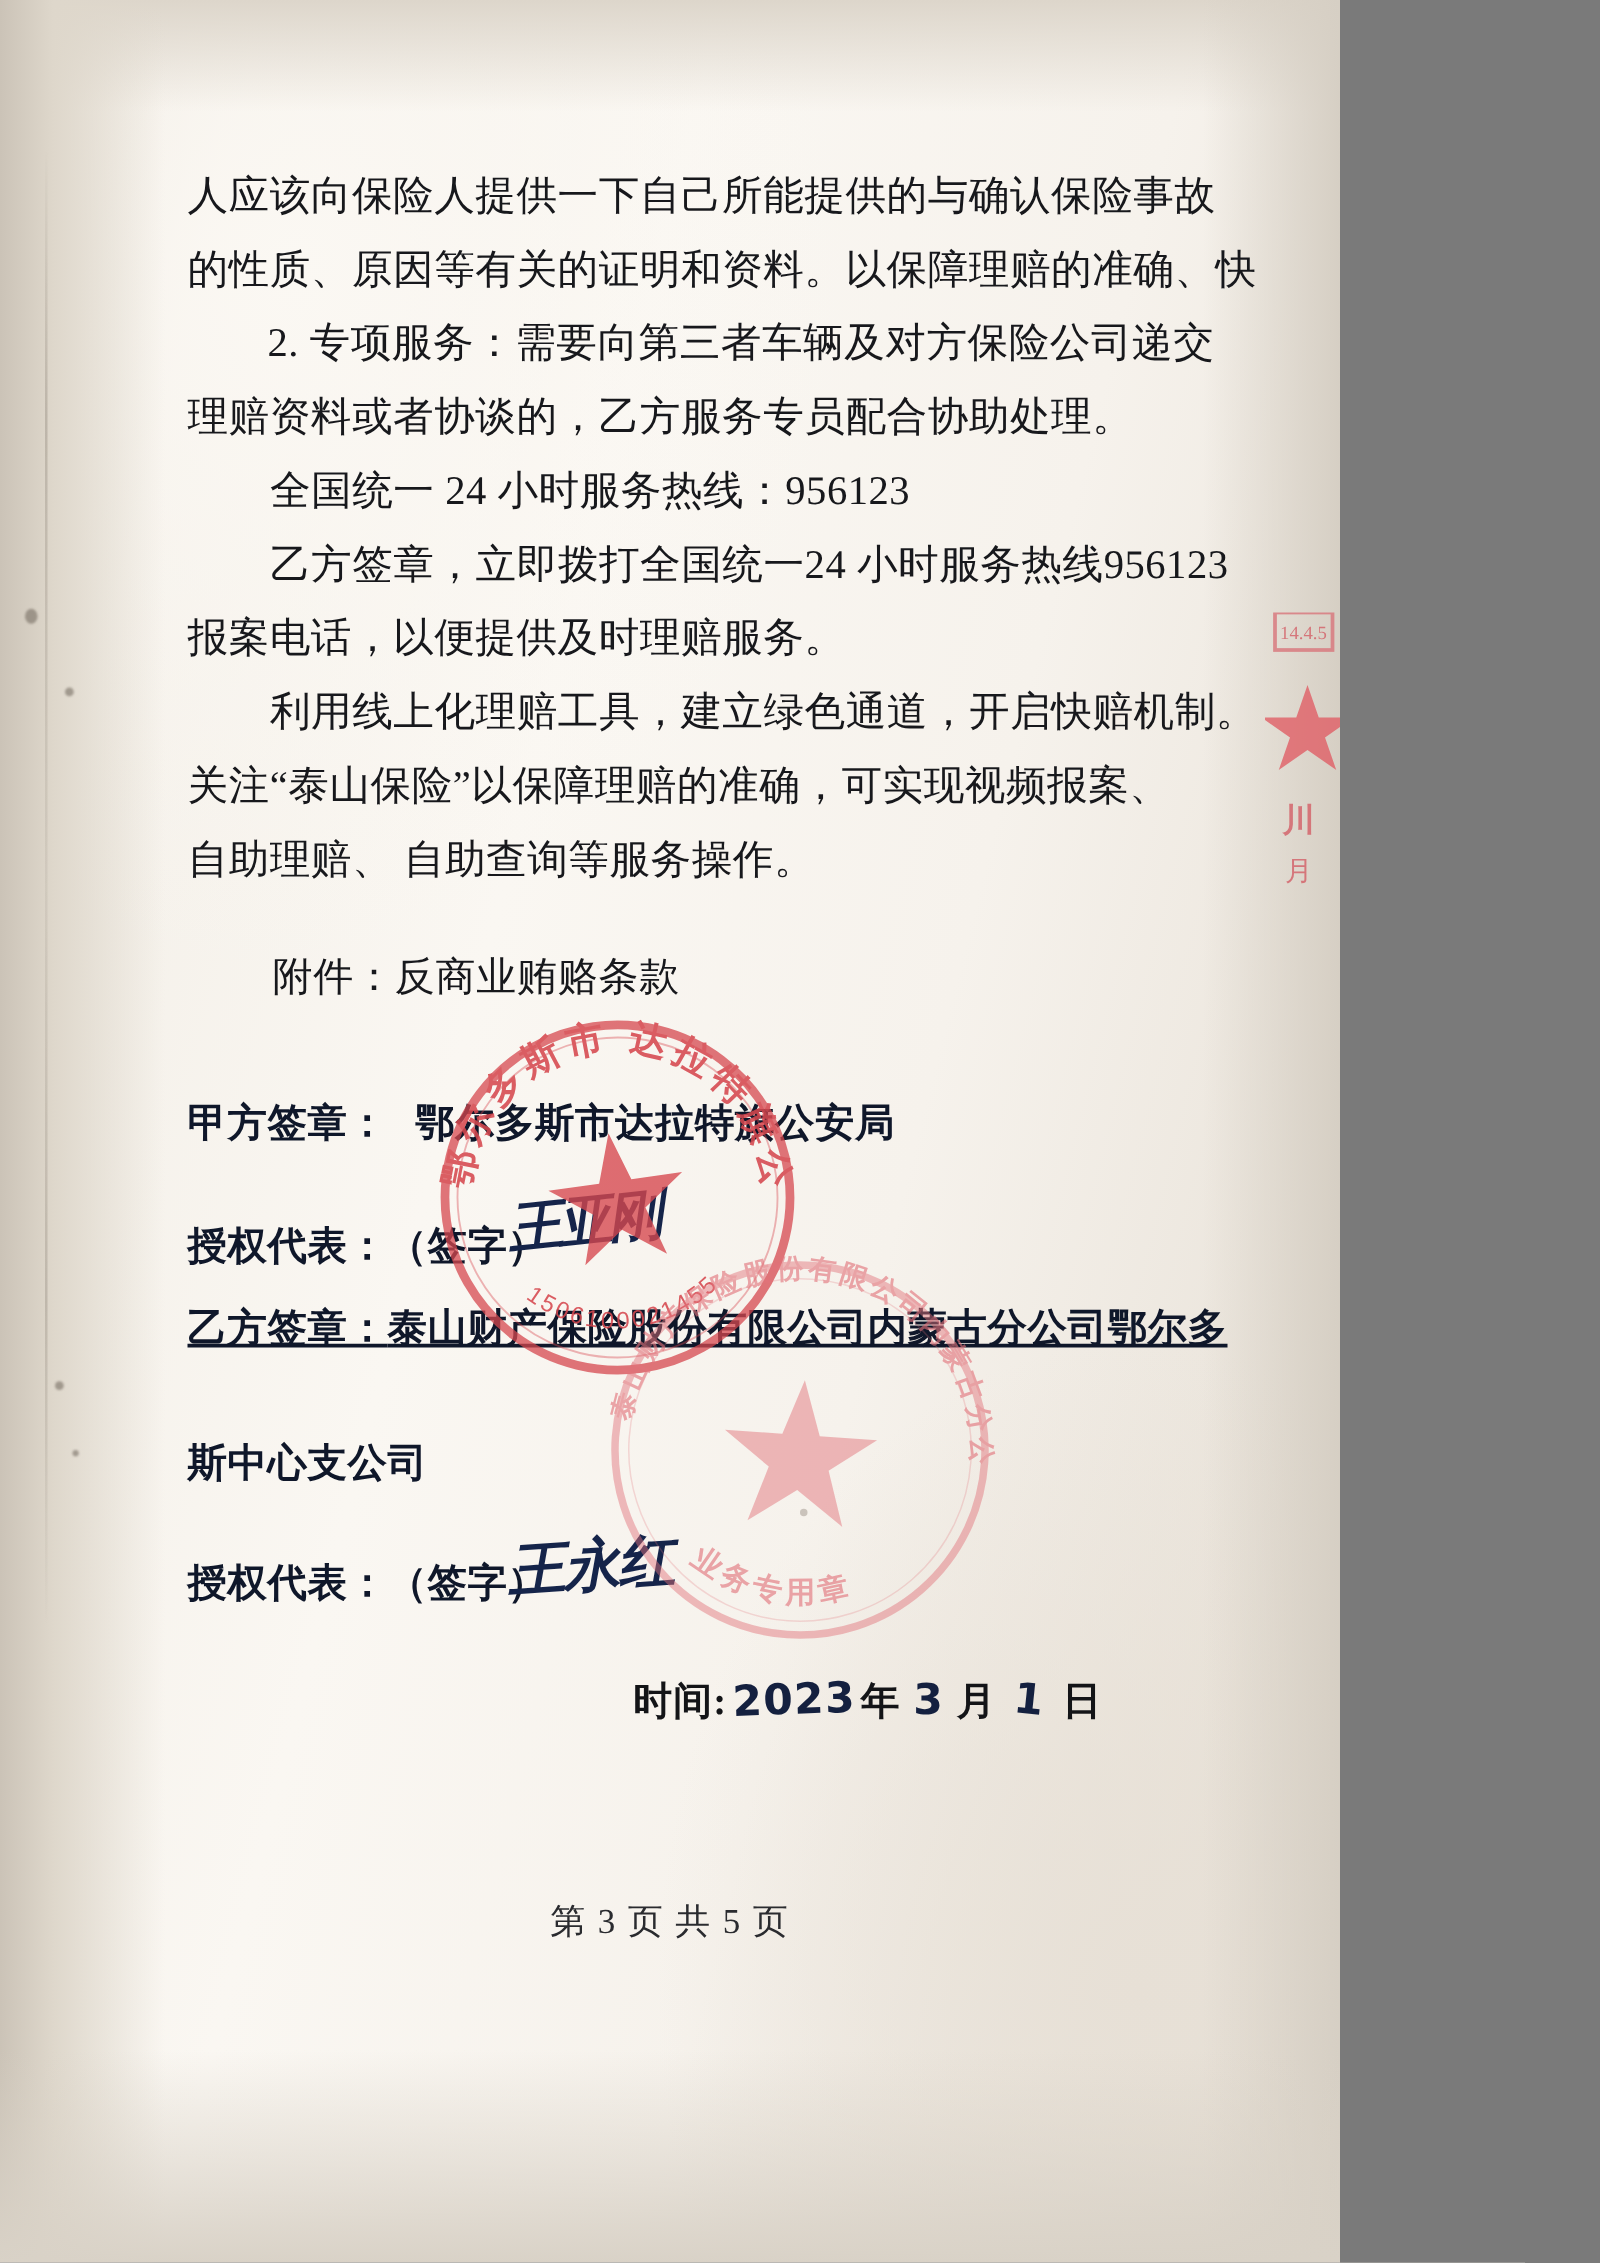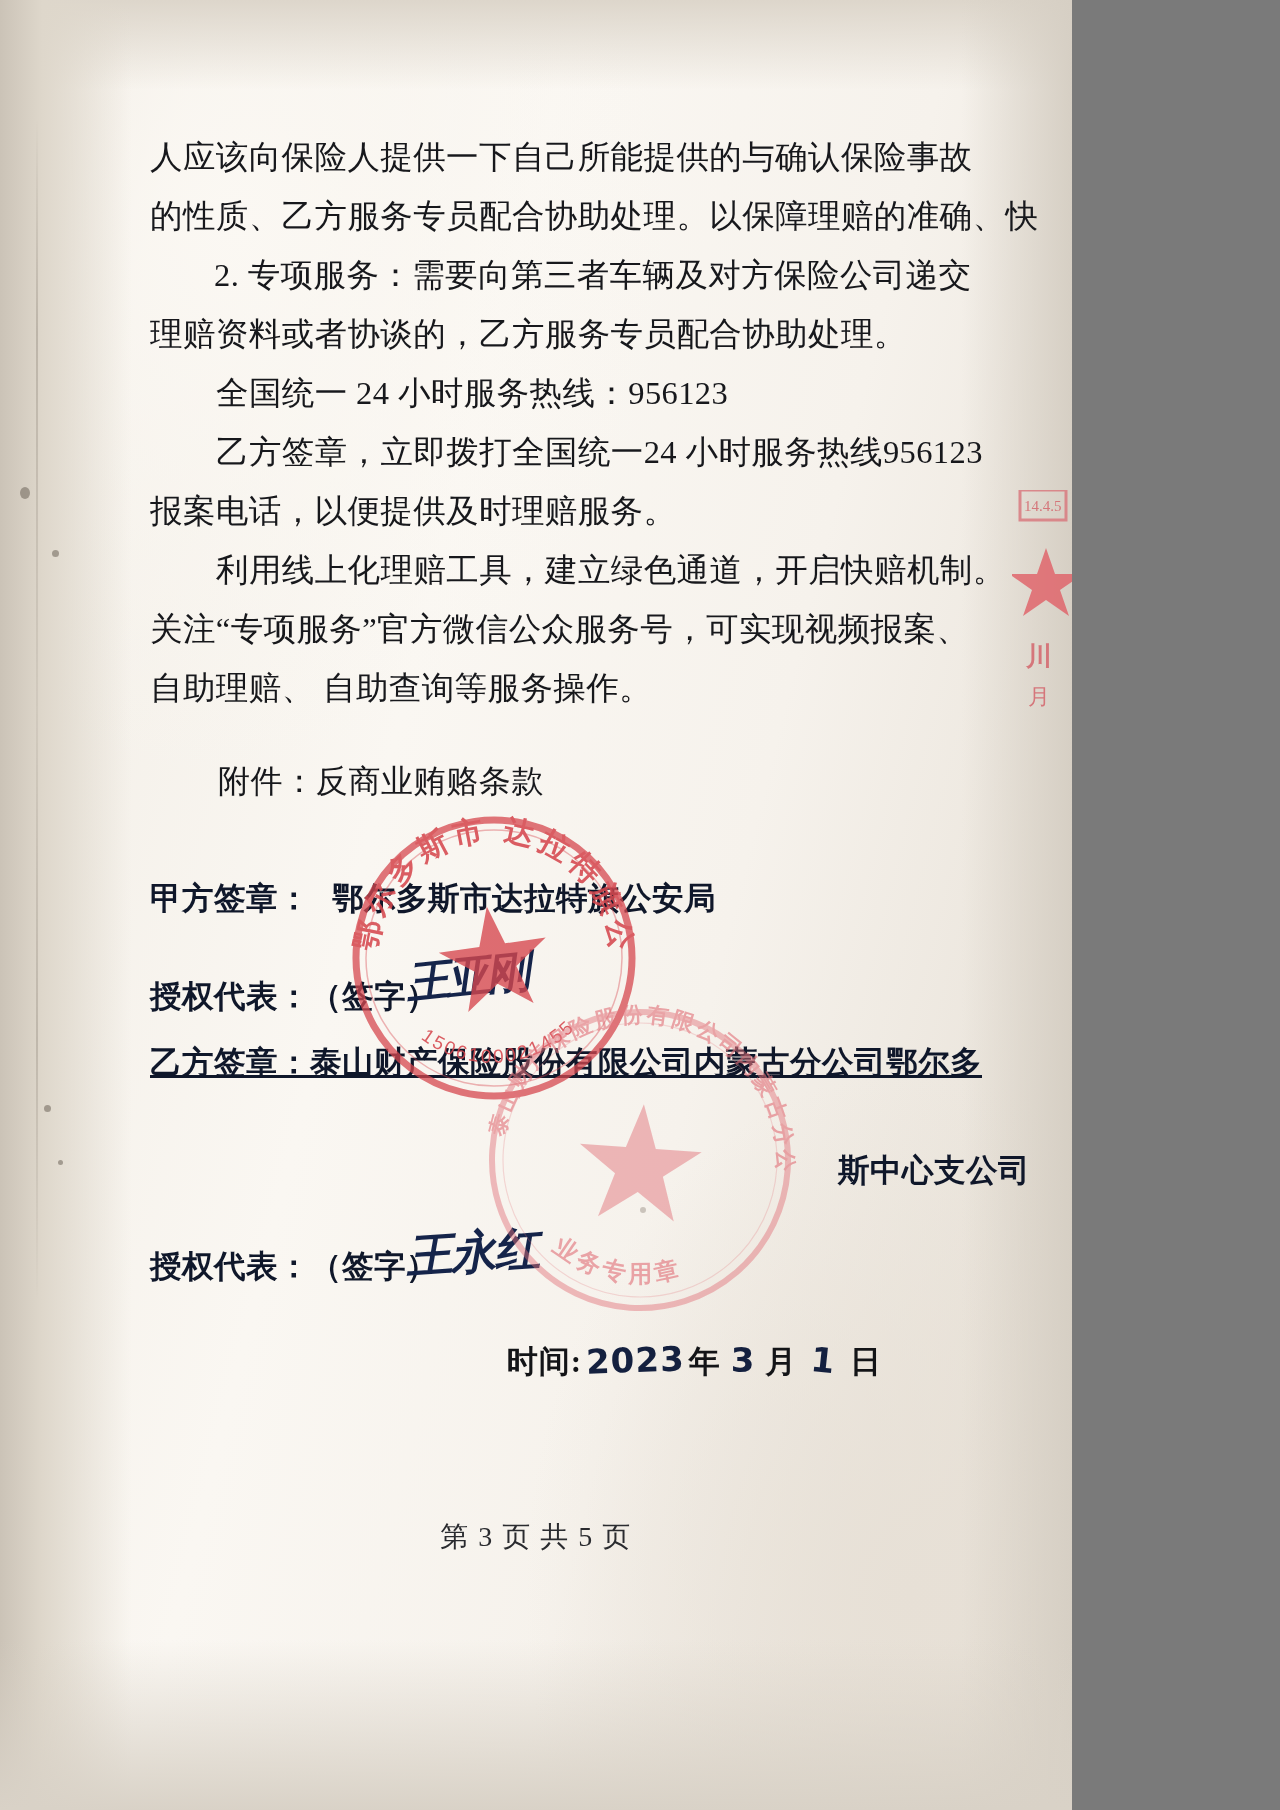--- a/index.html
+++ b/index.html
@@ -97,21 +97,21 @@
     letter-spacing: .5px;
   }
   .attach {
     position: absolute;
     left: 218px;
     top: 760px;
     font-size: 32px;
     color: #17181c;
     letter-spacing: .6px;
   }
-  .center-line { text-align: right; }
+  .center-line { text-align: left; }
 
   .date-line {
     position: absolute;
     right: 190px;
     top: 1340px;
     font-size: 31px;
     font-weight: 700;
     color: #131417;
     letter-spacing: 1px;
   }
@@ -182,28 +182,28 @@
 
   <div class="punch" style="left:20px; top:487px; width:10px; height:12px;"></div>
   <div class="punch" style="left:52px; top:550px;"></div>
   <div class="punch" style="left:44px; top:1105px;"></div>
   <div class="punch" style="left:58px; top:1160px; width:5px; height:5px;"></div>
   <div class="speck" style="left:640px; top:1207px; width:6px; height:6px;"></div>
   <div class="speck" style="left:1180px; top:300px; width:5px; height:5px;"></div>
 
   <div class="doc-text">
     <p class="blockline">人应该向保险人提供一下自己所能提供的与确认保险事故</p>
-    <p class="blockline">的性质、乙方服务专员配合协助处理。以保障理赔的准确、快</p>
+    <p class="blockline">的性质、原因等有关的证明和资料。以保障理赔的准确、快</p>
     <p class="blockline indent">2. 专项服务：需要向第三者车辆及对方保险公司递交</p>
     <p class="blockline">理赔资料或者协谈的，乙方服务专员配合协助处理。</p>
     <p class="blockline indent2">全国统一 24 小时服务热线：956123</p>
     <p class="blockline indent2">乙方签章，立即拨打全国统一24 小时服务热线956123</p>
     <p class="blockline">报案电话，以便提供及时理赔服务。</p>
     <p class="blockline indent2">利用线上化理赔工具，建立绿色通道，开启快赔机制。</p>
-    <p class="blockline">关注“专项服务”官方微信公众服务号，可实现视频报案、</p>
+    <p class="blockline">关注“泰山保险”以保障理赔的准确，可实现视频报案、</p>
     <p class="blockline">自助理赔、 自助查询等服务操作。</p>
   </div>
 
   <div class="attach">附件：反商业贿赂条款</div>
 
   <div class="sig-block" style="top:872px;">
     <span>甲方签章：</span><span style="display:inline-block; width:22px;"></span><span>鄂尔多斯市达拉特旗公安局</span>
   </div>
 
   <div class="sig-block" style="top:970px;">

